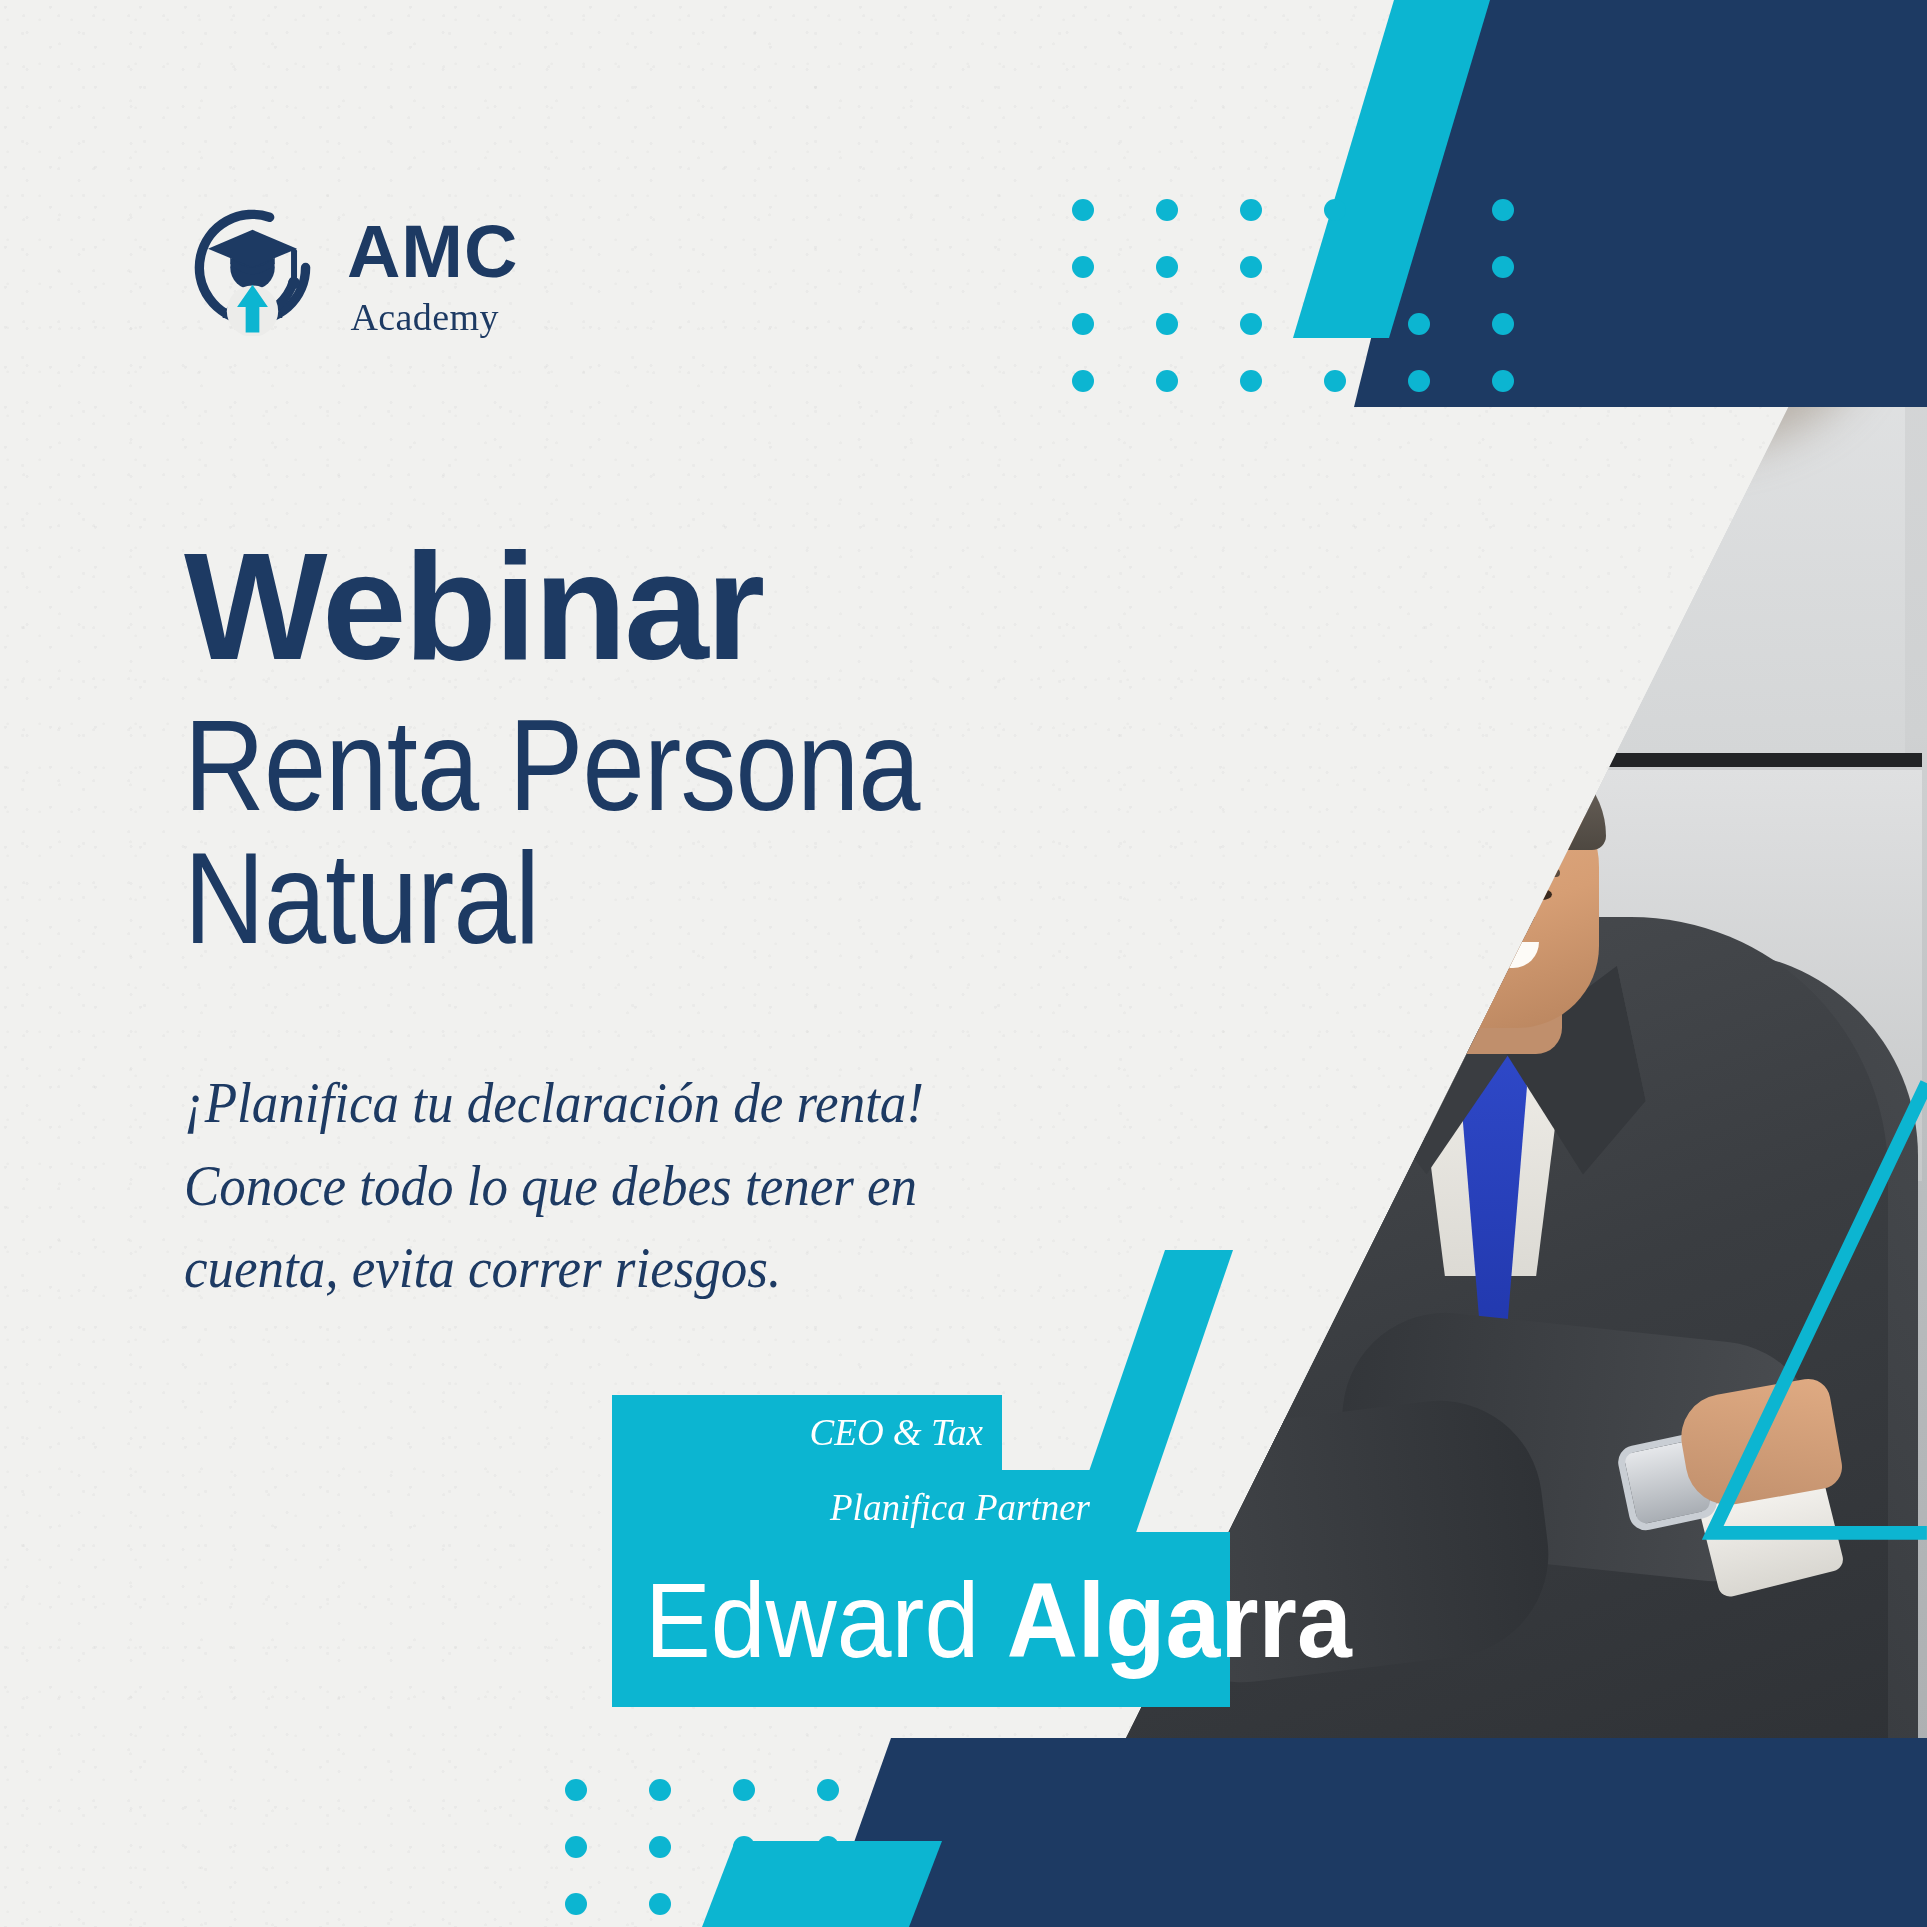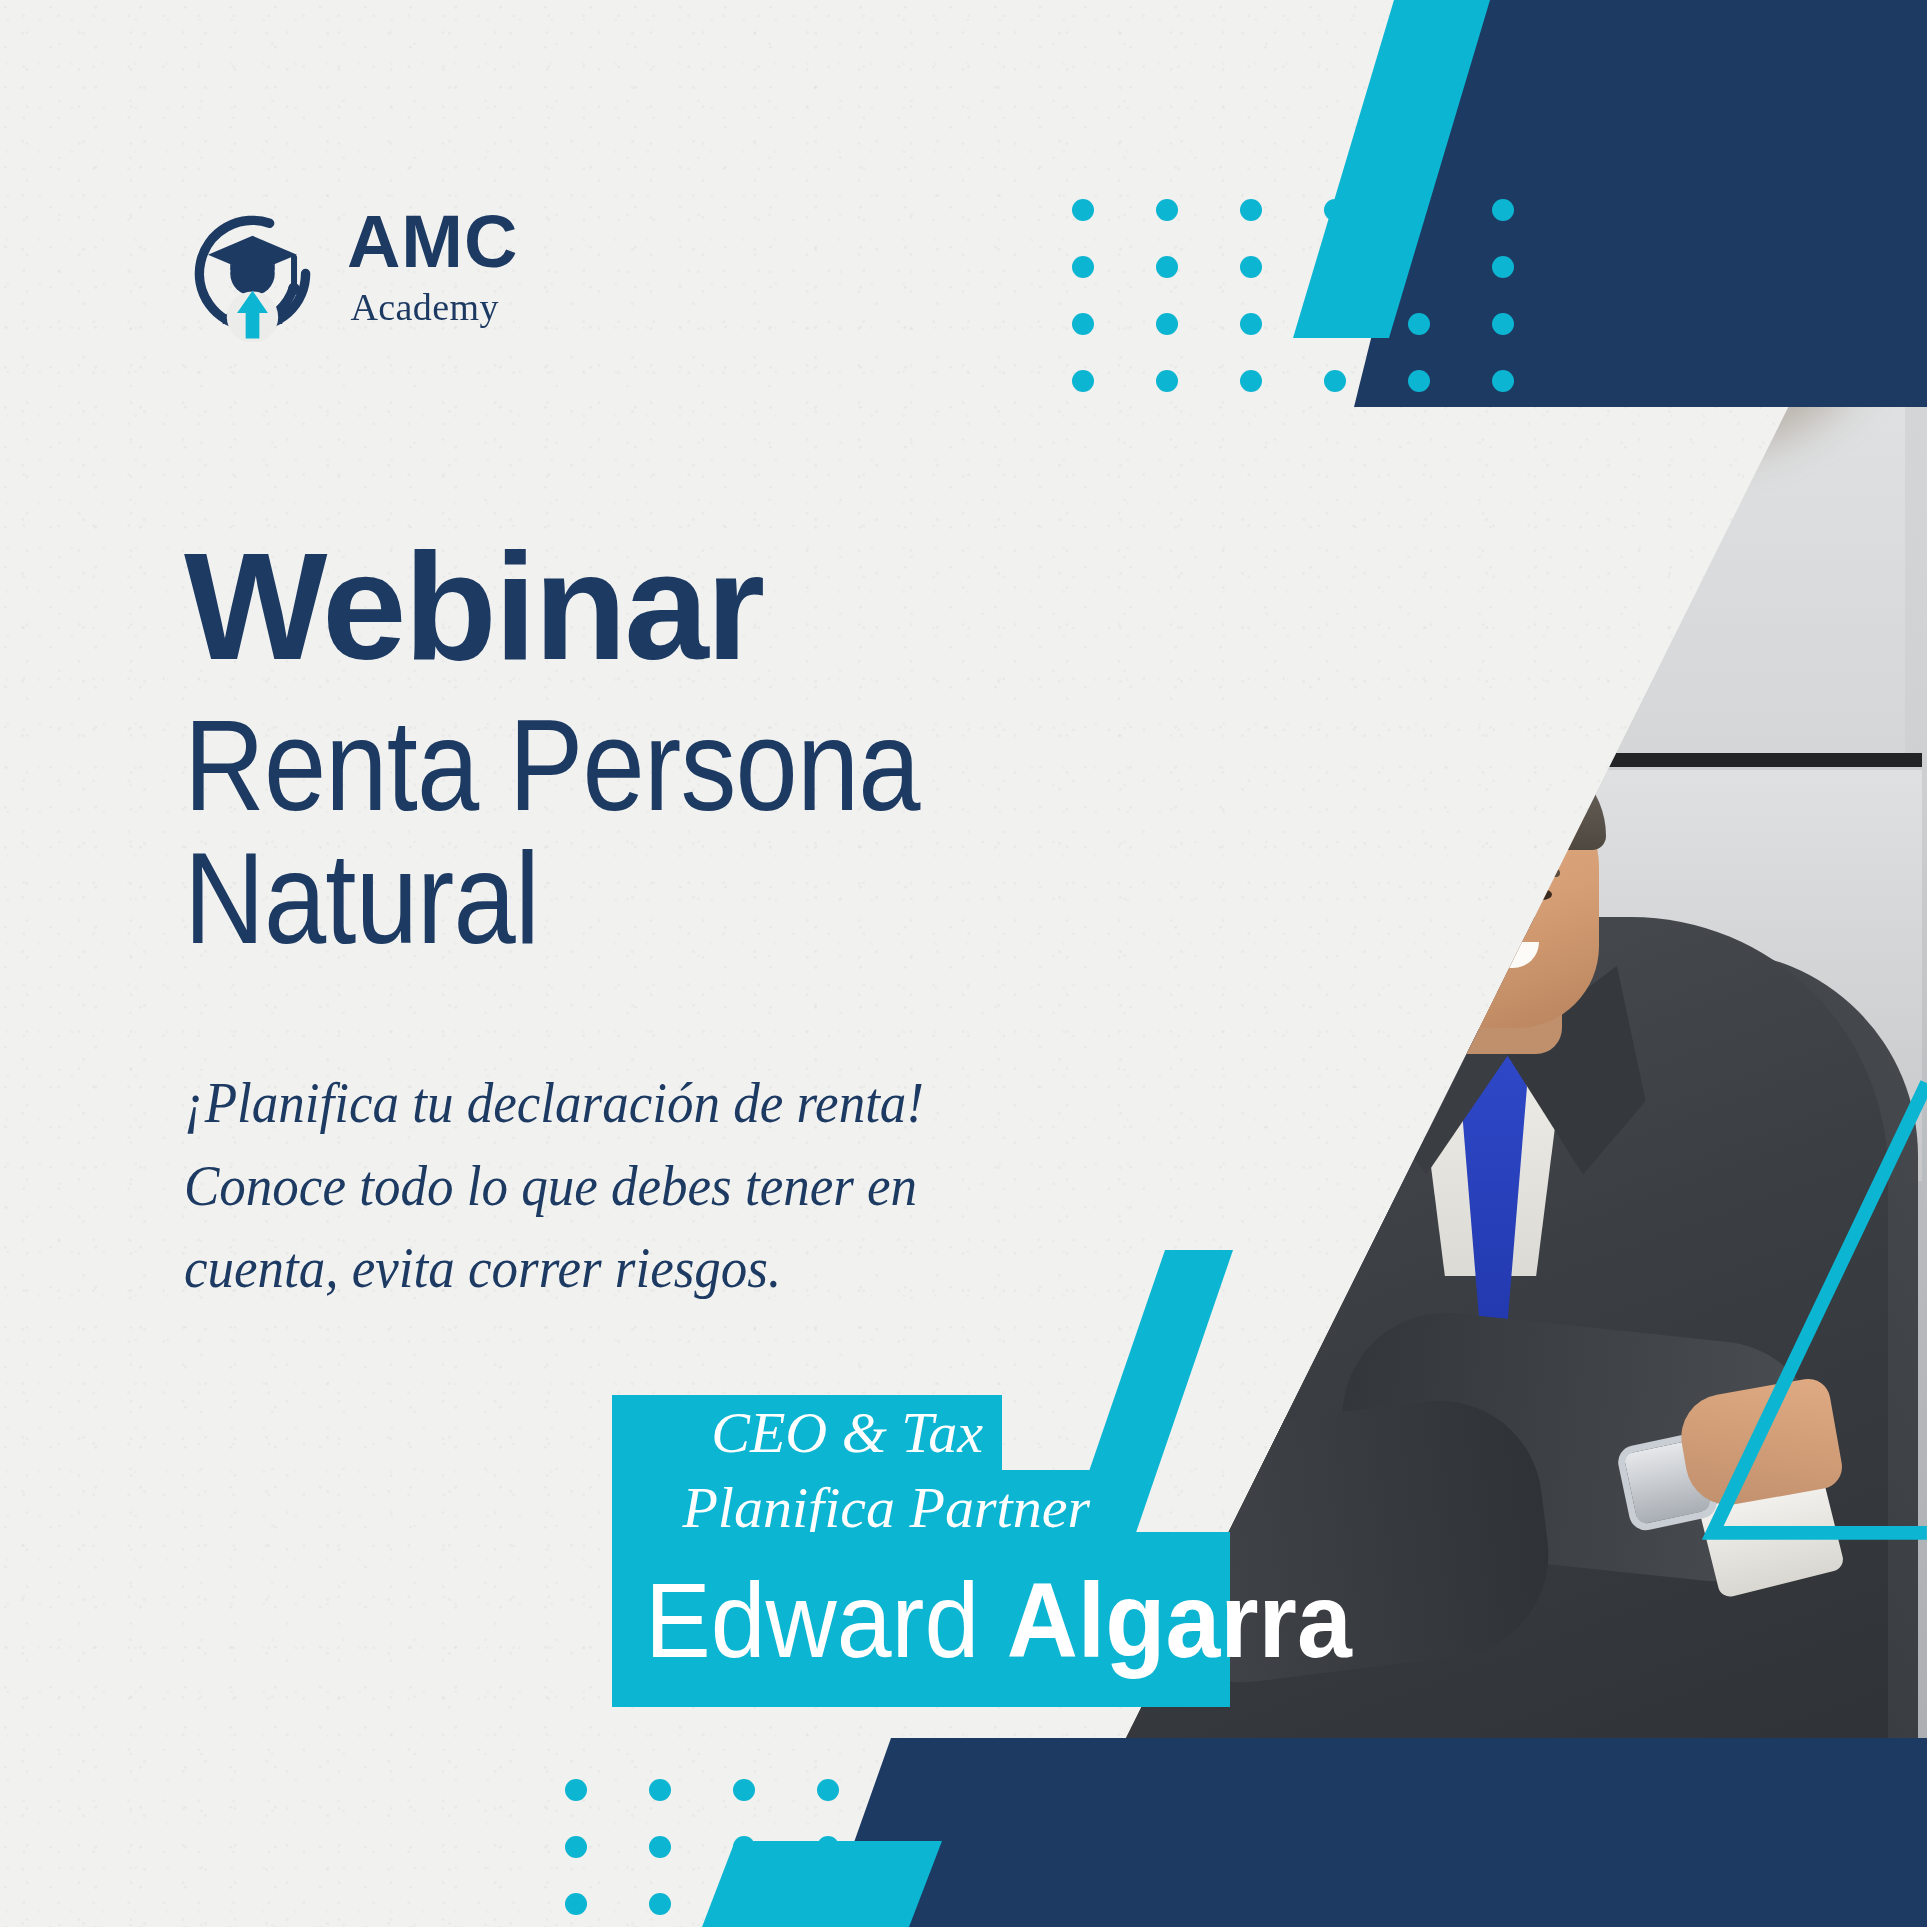--- a/index.html
+++ b/index.html
@@ -133,21 +133,21 @@
   #cyan-outline svg{display:block;}
 
   
   .dot-grid{position:absolute;display:grid;}
   .dot{width:22px;height:22px;border-radius:50%;background:#0cb5d1;}
   .dot.hidden{visibility:hidden;}
   #dots-top{left:1072px;top:199px;grid-template-columns:repeat(6,84px);grid-template-rows:repeat(4,57px);}
   #dots-bottom{left:565px;top:1779px;grid-template-columns:repeat(4,84px);grid-template-rows:repeat(3,57px);}
 
   
-  #logo{position:absolute;left:184px;top:205px;display:flex;align-items:flex-start;gap:26px;}
+  #logo{position:absolute;left:184px;top:199px;display:flex;align-items:flex-end;gap:26px;}
   #logo-mark{width:137px;height:137px;flex:0 0 auto;}
   #logo-words{display:flex;flex-direction:column;line-height:1;}
   #logo-amc{
     font-family:"Liberation Sans",sans-serif;font-weight:700;font-size:74px;
     color:#1d3a63;letter-spacing:0.9px;
   }
   #logo-academy{
     font-family:"Liberation Serif",serif;font-size:38px;color:#1d3a63;
     letter-spacing:0.4px;margin-top:8.6px;margin-left:3.4px;
   }
@@ -171,21 +171,21 @@
     font-size:57px;line-height:1.45;color:#1d3a63;
     transform:scaleX(.93);transform-origin:left top;
   }
   #tagline p{margin:0;}
 
   
   #role-block{position:absolute;left:612px;top:1395px;}
   .role-bar{
     background:#0cb5d1;color:#ffffff;
     font-family:"Liberation Serif",serif;font-style:italic;
-    font-size:58px;line-height:1;
+    font-size:37px;line-height:1;
     display:flex;align-items:center;justify-content:flex-end;
     box-sizing:border-box;
   }
   #role-bar-1{width:390px;height:75px;padding:0 19px 0 0;}
   #role-bar-2{width:497px;height:75px;padding:0 19px 0 0;margin-top:0;}
   #name-bar{
     position:absolute;left:612px;top:1532px;width:618px;height:175px;
     background:#0cb5d1;display:flex;align-items:center;
     padding-left:33px;box-sizing:border-box;
   }

